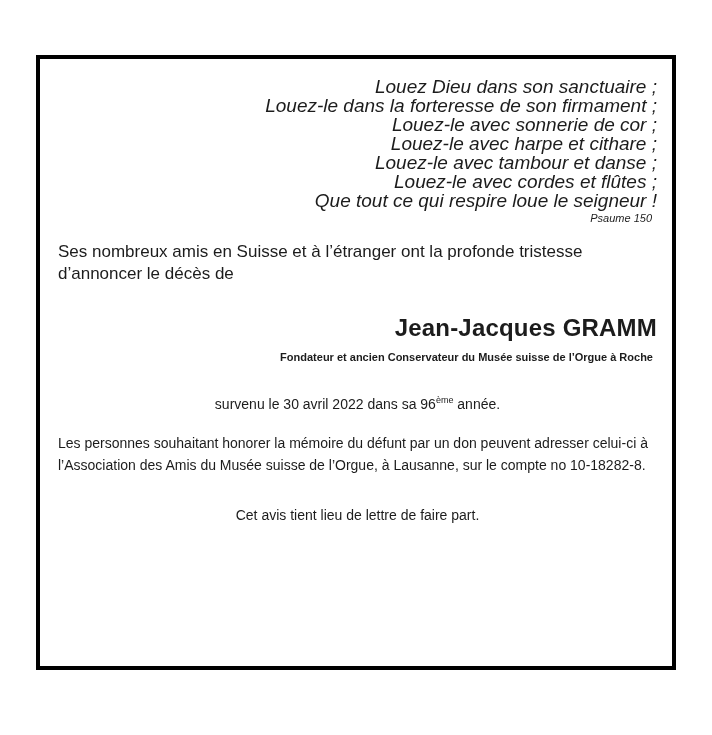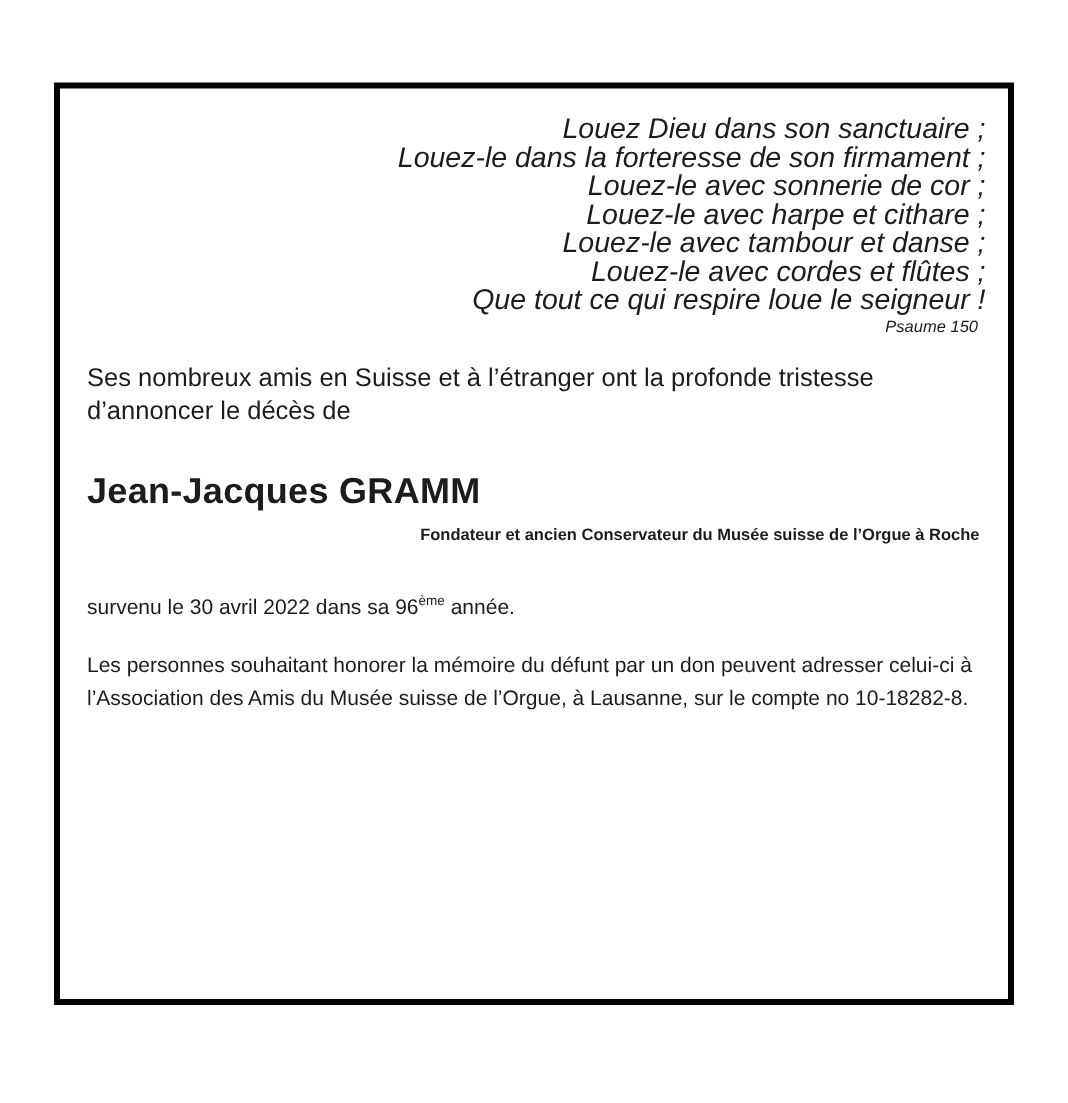--- a/index.html
+++ b/index.html
@@ -40,39 +40,39 @@
     line-height: 17px;
     padding-right: 5px;
   }
   .intro {
     margin: 14px 0 0 0;
     font-size: 17px;
     line-height: 22px;
   }
   .deceased-name {
     margin: 28px 0 0 0;
-    text-align: left;
+    text-align: right;
     font-size: 24px;
     font-weight: bold;
     line-height: 30px;
     letter-spacing: 0.2px;
   }
   .deceased-title {
     margin: 4px;
     text-align: right;
     font-size: 11px;
     font-weight: bold;
     line-height: 20px;
   }
   .para {
     margin: 16px 0 0 0;
     font-size: 14px;
     line-height: 22px;
   }
-  .para-age { margin-top: 26px; }
+  .para-age { margin-top: 26px; text-align: center; }
   .para-donation { margin-top: 17px; }
   .para-thanks { margin-top: 17px; }
   .closing {
     margin: 28px 0 0 0;
     text-align: center;
     font-size: 14px;
     line-height: 22px;
   }
   sup.age-sup {
     font-size: 9px;
@@ -102,14 +102,15 @@
 
   <div class="deceased-title">Fondateur et ancien Conservateur du Musée suisse de l’Orgue à Roche</div>
 
   <p class="para para-age"><span>survenu le 30 avril 2022 dans sa 96</span><sup class="age-sup">ème</sup><span> année.</span></p>
 
 
 
   <p class="para para-donation">Les personnes souhaitant honorer la mémoire du défunt par un don peuvent adresser celui-ci à l’Association des Amis du Musée suisse de l’Orgue, à Lausanne, sur le compte no 10-18282-8.</p>
 
 
+  <p class="closing">Cet avis tient lieu de lettre de faire part.</p>
 
 </div>
 
 </body></html>

